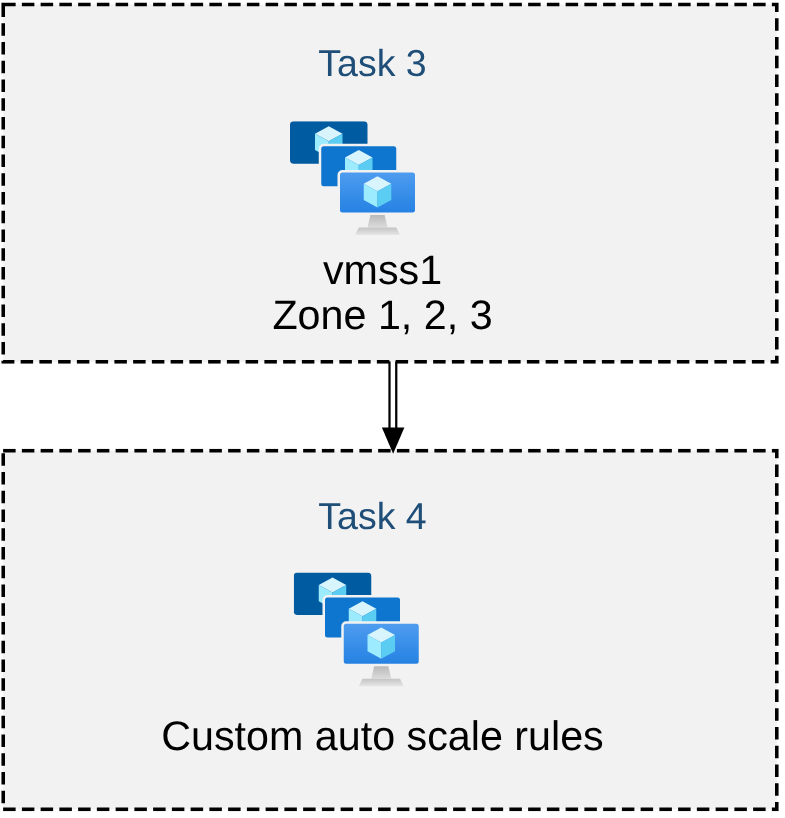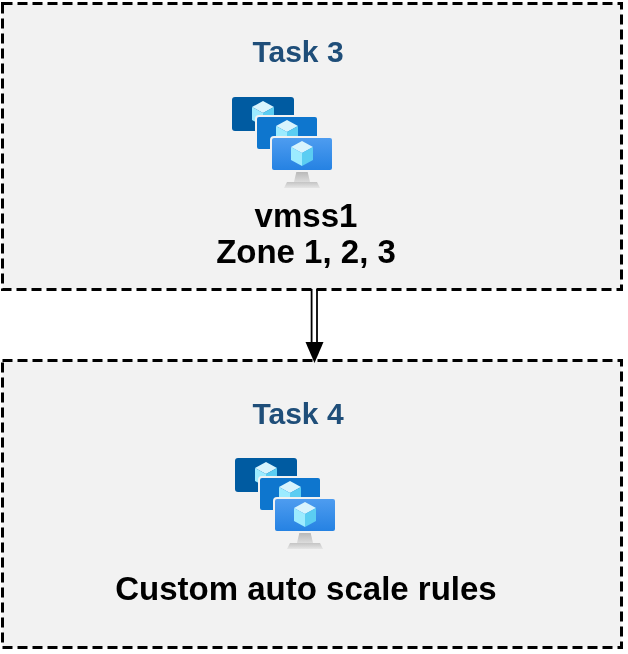--- a/index.html
+++ b/index.html
@@ -10,21 +10,20 @@
   body {
     width: 628px;
     height: 654px;
     position: relative;
     overflow: hidden;
     font-family: "Liberation Sans", "DejaVu Sans", sans-serif;
   }
   .canvas {
     position: absolute;
     inset: 0;
-    font-weight: bold;
   }
   .task-box {
     position: absolute;
     background: transparent;
   }
   .task-box .border-svg {
     position: absolute;
     left: 0;
     top: 0;
   }

